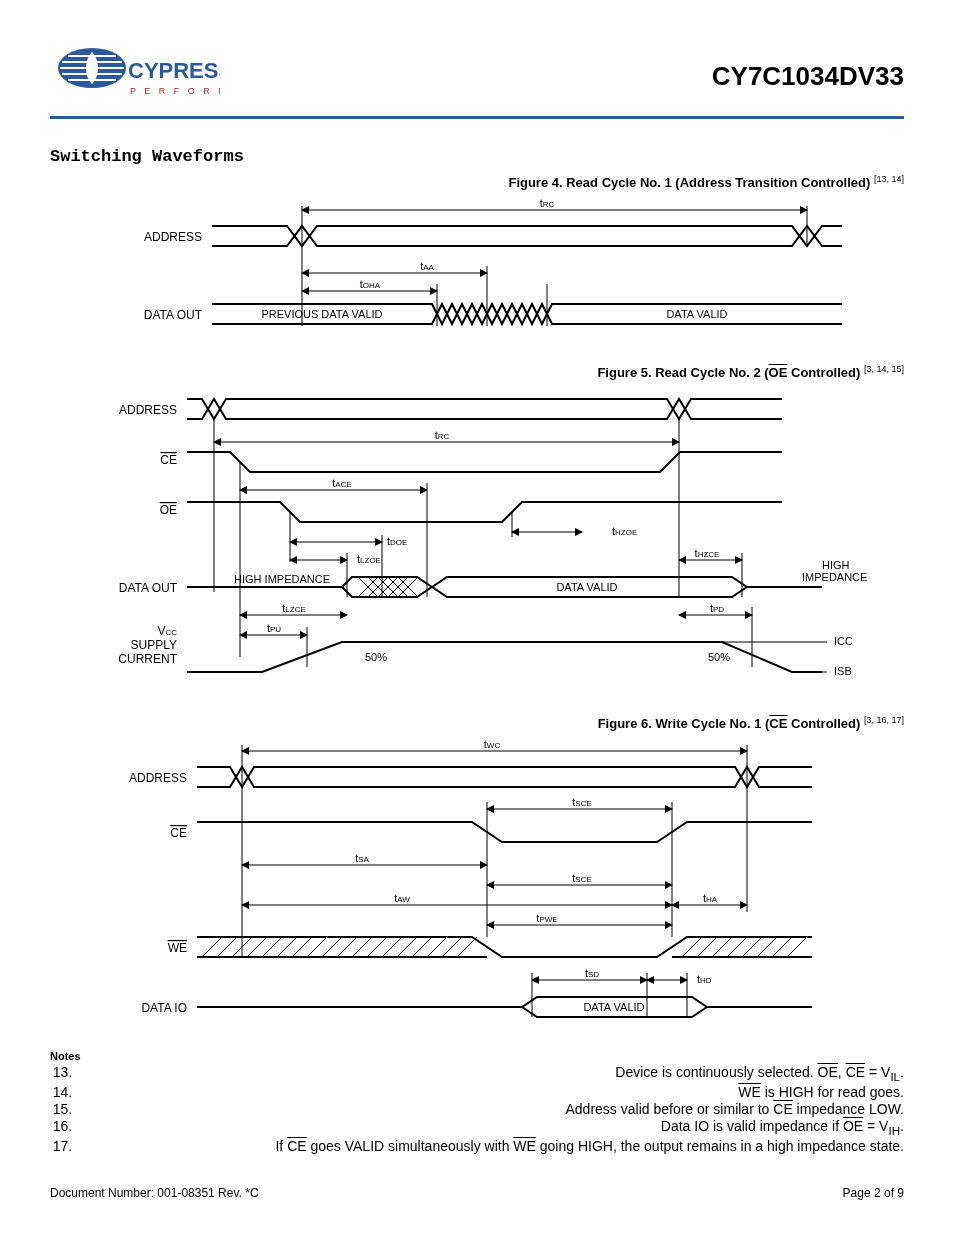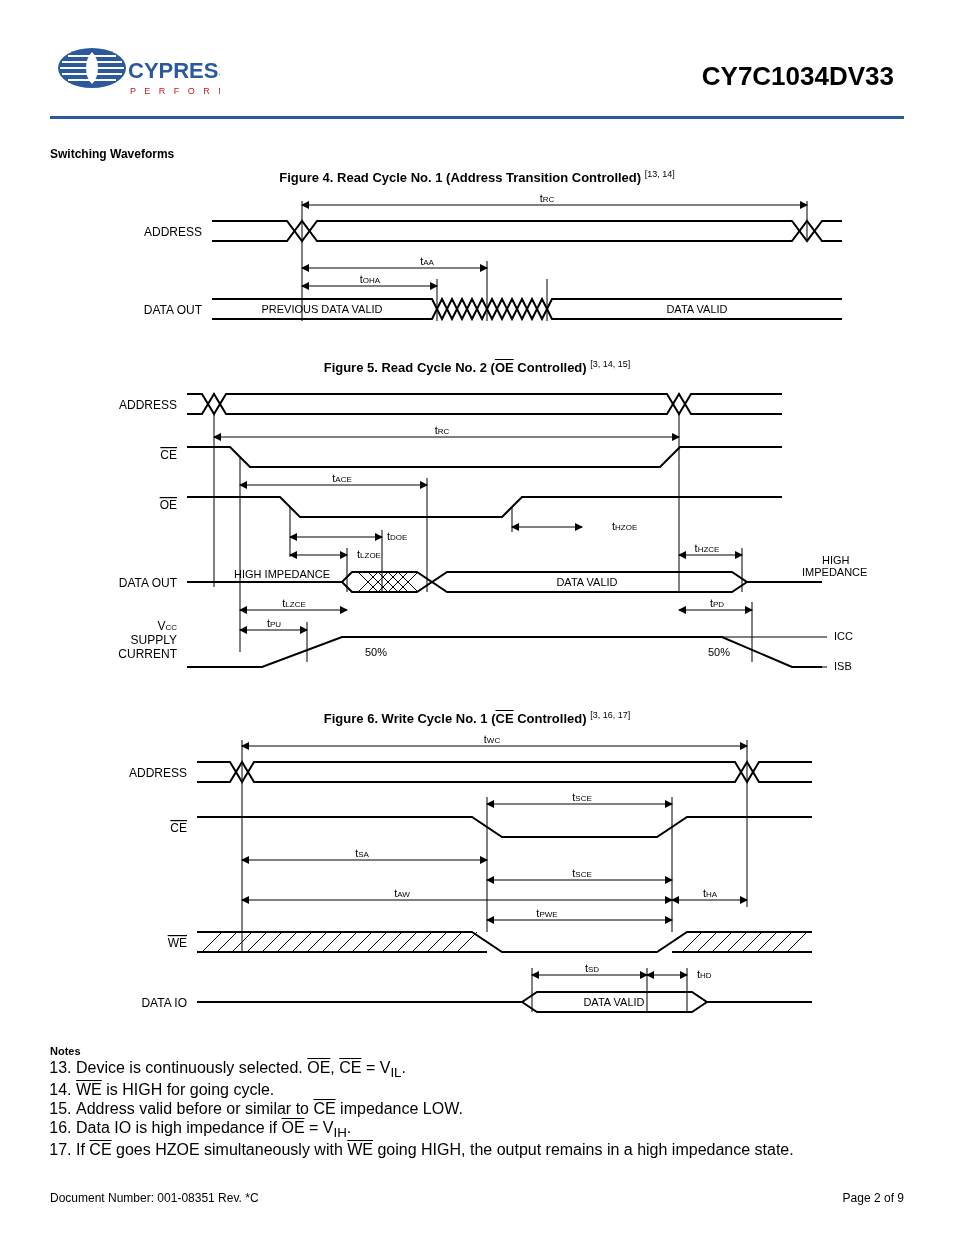--- a/index.html
+++ b/index.html
@@ -18,29 +18,30 @@
     padding-bottom: 4px;
     margin-bottom: 28px;
   }
   .logo {
     width: 170px;
     height: 72px;
   }
   .part-number {
     font-size: 26px;
     font-weight: bold;
-    margin-right: 10px;
+    margin-right: 0;
   }
   .section-title {
-    font-size: 12px;
+    font-size: 17px;
     font-weight: bold;
     margin: 0 0 8px 0;
+    font-family: Liberation Mono, monospace;
   }
   .fig-caption {
-    text-align: center;
+    text-align: right;
     font-size: 13px;
     font-weight: bold;
     margin: 8px 0 6px 0;
   }
   .fig-caption sup { font-weight: normal; font-size: 9px; }
   .ov { text-decoration: overline; }
   .diagram {
     display: block;
     margin: 0 auto 18px auto;
   }
@@ -50,23 +51,24 @@
     fill: #000;
   }
   .diagram .lbl { font-size: 12px; }
   .diagram .sub { font-size: 8px; }
   .notes-hd {
     font-size: 11px;
     font-weight: bold;
     margin-top: 23px;
   }
   .notes {
-    font-size: 16px;
+    font-size: 14px;
     margin: 2px 0 0 0;
     padding-left: 26px;
+    text-align: right;
   }
   .notes li { margin-bottom: 1px; }
   .footer {
     display: flex;
     justify-content: space-between;
     font-size: 12px;
     margin-top: 32px;
     align-items: flex-end;
   }
 </style>
@@ -325,22 +327,22 @@
   <g stroke="#000" stroke-width="2" fill="none">
     <path d="M105 270 H430 L445 260 H600 L615 270 H720"></path>
     <path d="M430 270 L445 280 H600 L615 270"></path>
   </g>
   <text x="522" y="274" text-anchor="middle">DATA VALID</text>
 </svg>
 
 <div class="notes-hd">Notes</div>
 <ol class="notes" start="13">
   <li><span>Device is continuously selected. </span><span class="ov">OE</span><span>, </span><span class="ov">CE</span><span> = V</span><sub>IL</sub><span>.</span></li>
-  <li><span class="ov">WE</span><span> is HIGH for going cycle.</span></li>
+  <li><span class="ov">WE</span><span> is HIGH for read goes.</span></li>
   <li><span>Address valid before or similar to </span><span class="ov">CE</span><span> impedance LOW.</span></li>
-  <li><span>Data IO is high impedance if </span><span class="ov">OE</span><span> = V</span><sub>IH</sub><span>.</span></li>
-  <li><span>If </span><span class="ov">CE</span><span> goes HZOE simultaneously with </span><span class="ov">WE</span><span> going HIGH, the output remains in a high impedance state.</span></li>
+  <li><span>Data IO is valid impedance if </span><span class="ov">OE</span><span> = V</span><sub>IH</sub><span>.</span></li>
+  <li><span>If </span><span class="ov">CE</span><span> goes VALID simultaneously with </span><span class="ov">WE</span><span> going HIGH, the output remains in a high impedance state.</span></li>
 </ol>
 
 <div class="footer">
   <span>Document Number: 001-08351 Rev. *C</span>
   <span>Page 2 of 9</span>
 </div>
 
 </body></html>

